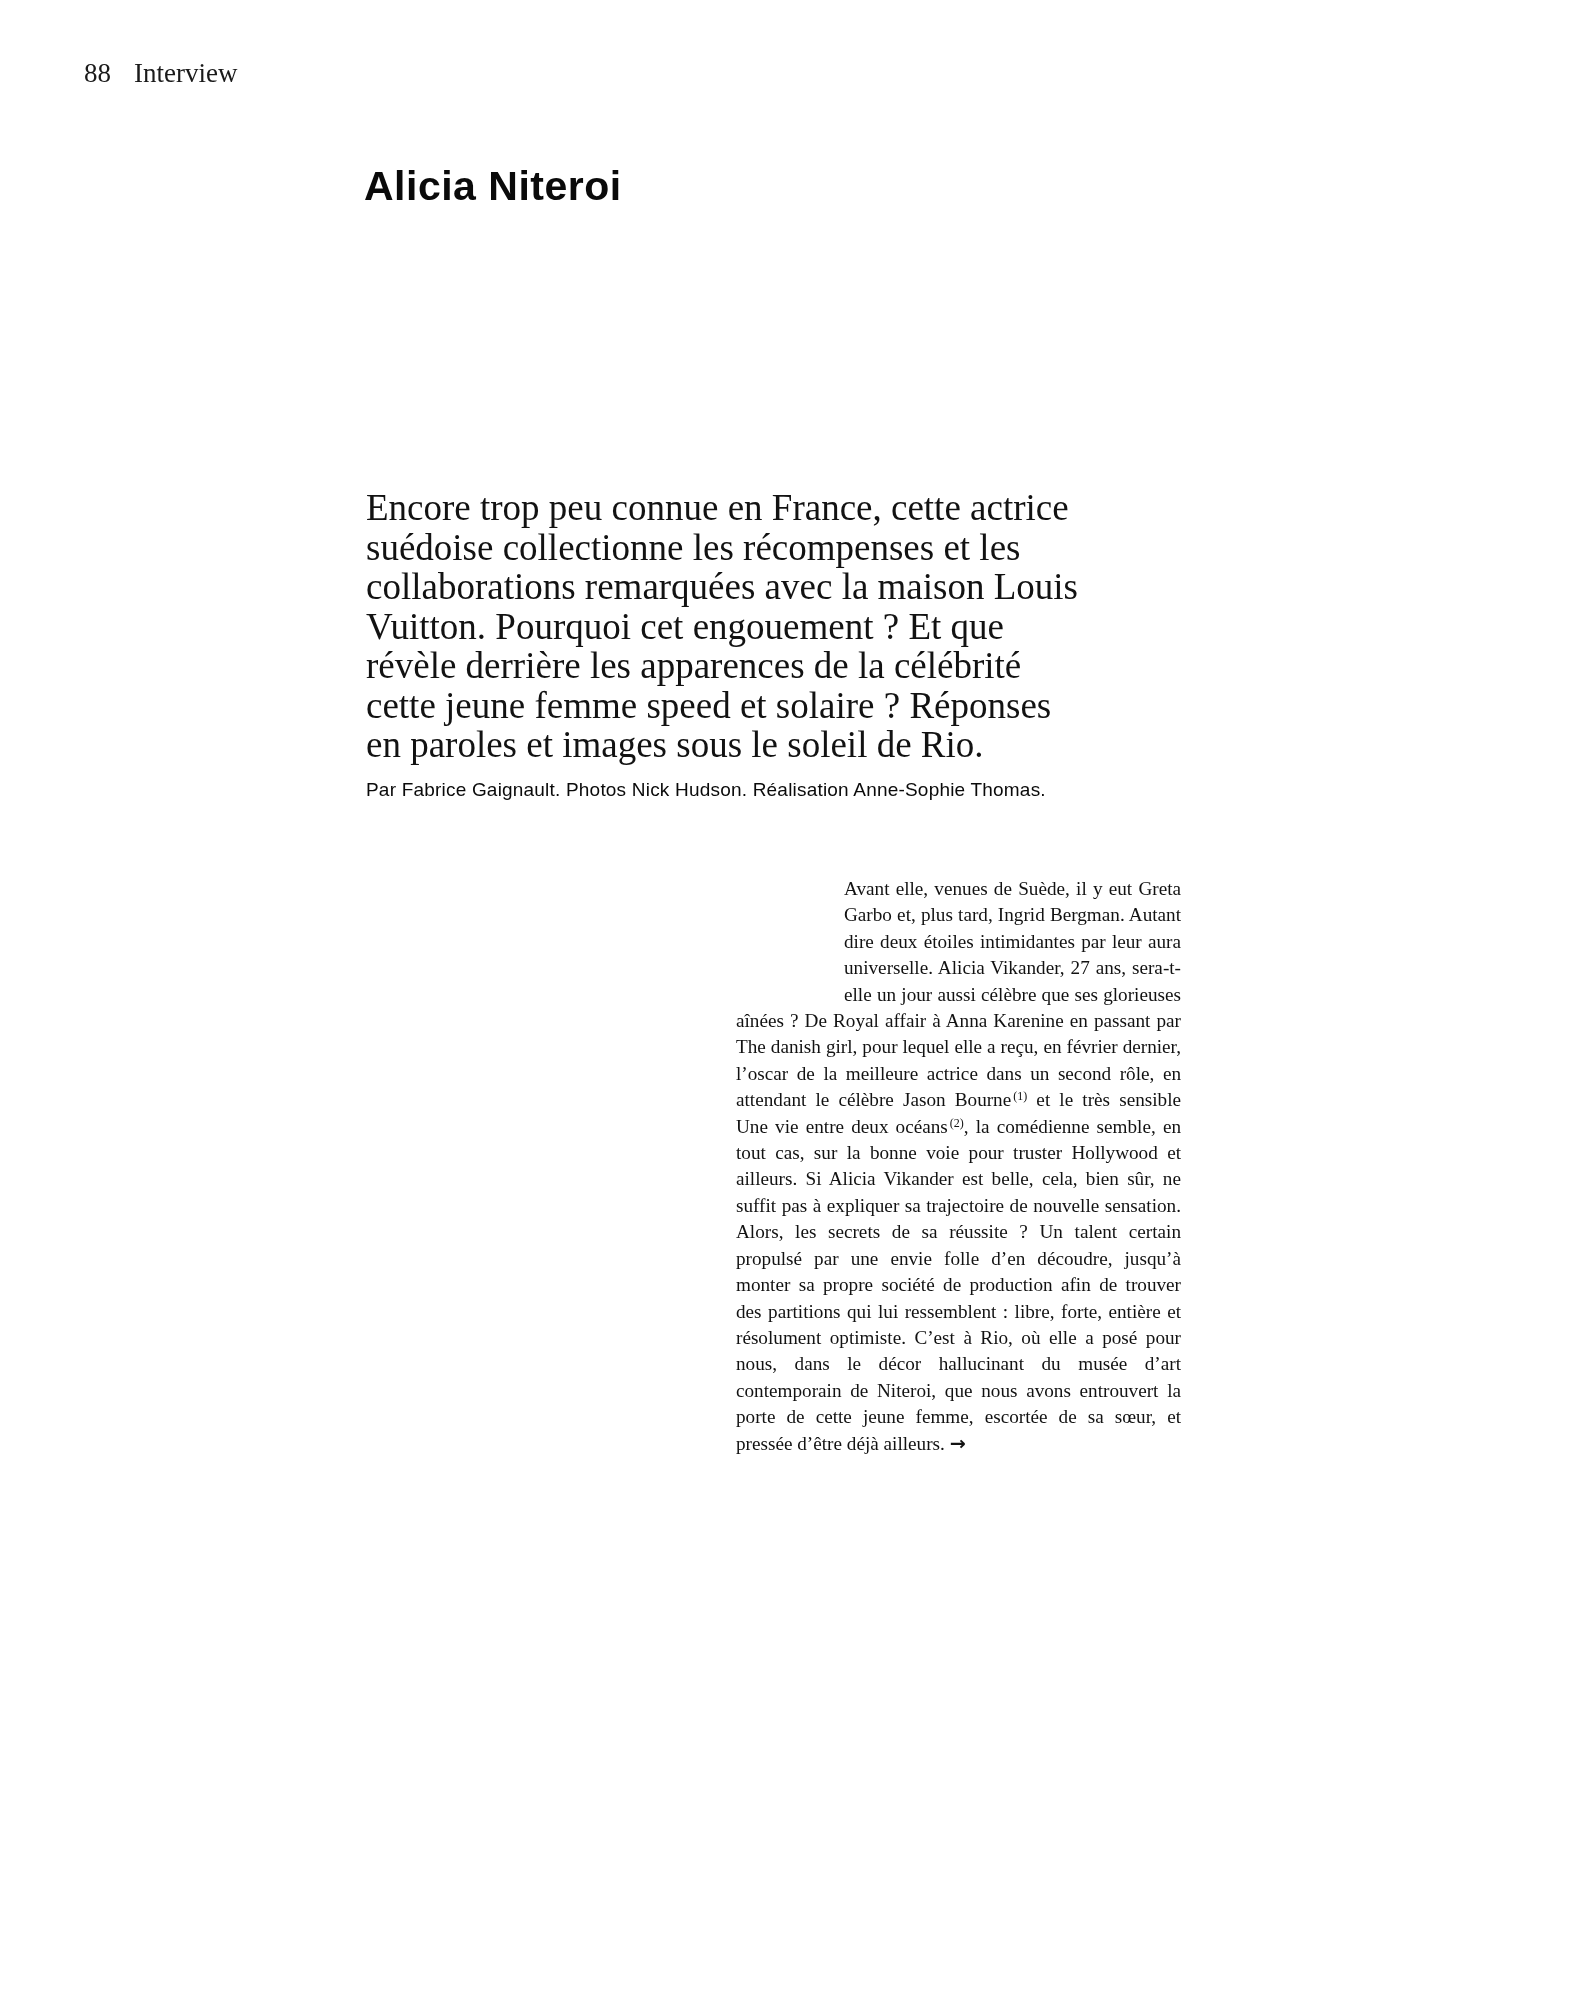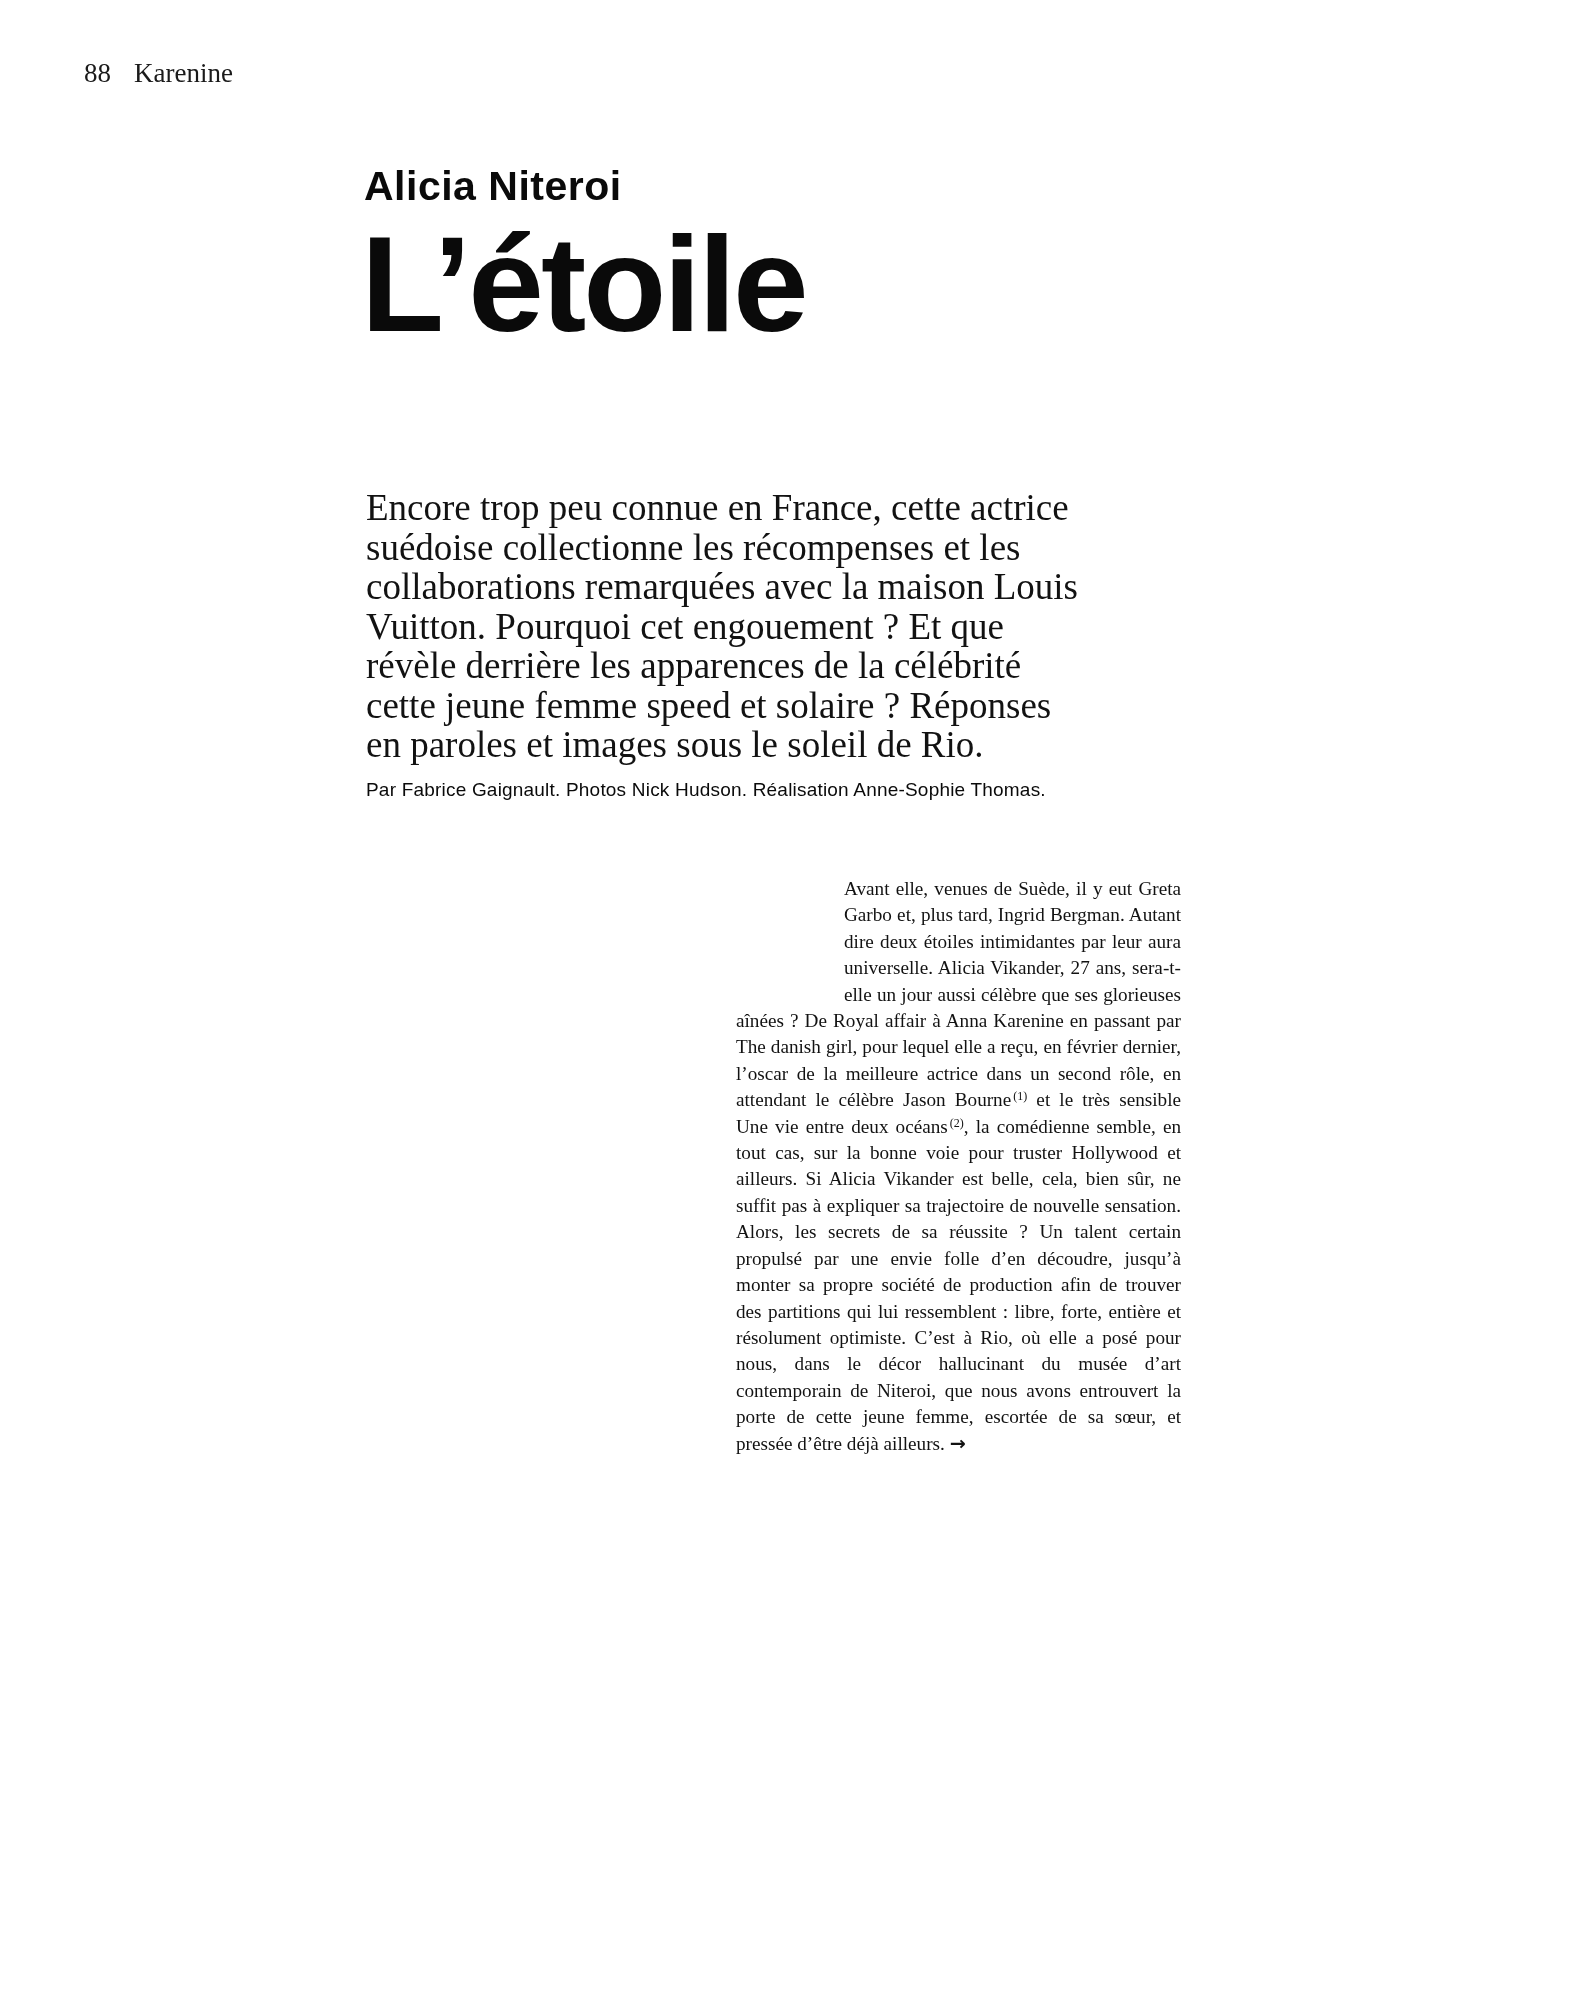--- a/index.html
+++ b/index.html
@@ -118,27 +118,26 @@
     font-weight: 700;
   }
 </style>
 </head>
 <body>
 
 <div class="page">
 
   <header class="folio-row">
     <span>88</span>
-    <span>Karenine</span>
+    <span>Interview</span>
   </header>
 
   <div class="kicker">Alicia Niteroi</div>
 
   <h1 class="headline">
-    <span class="hl1">L’étoile</span>
   </h1>
 
   <p class="intro">Encore trop peu connue en France, cette actrice
 suédoise collectionne les récompenses et les
 collaborations remarquées avec la maison Louis
 Vuitton. Pourquoi cet engouement ? Et que
 révèle derrière les apparences de la célébrité
 cette jeune femme speed et solaire ? Réponses
 en paroles et images sous le soleil de Rio.</p>
 

